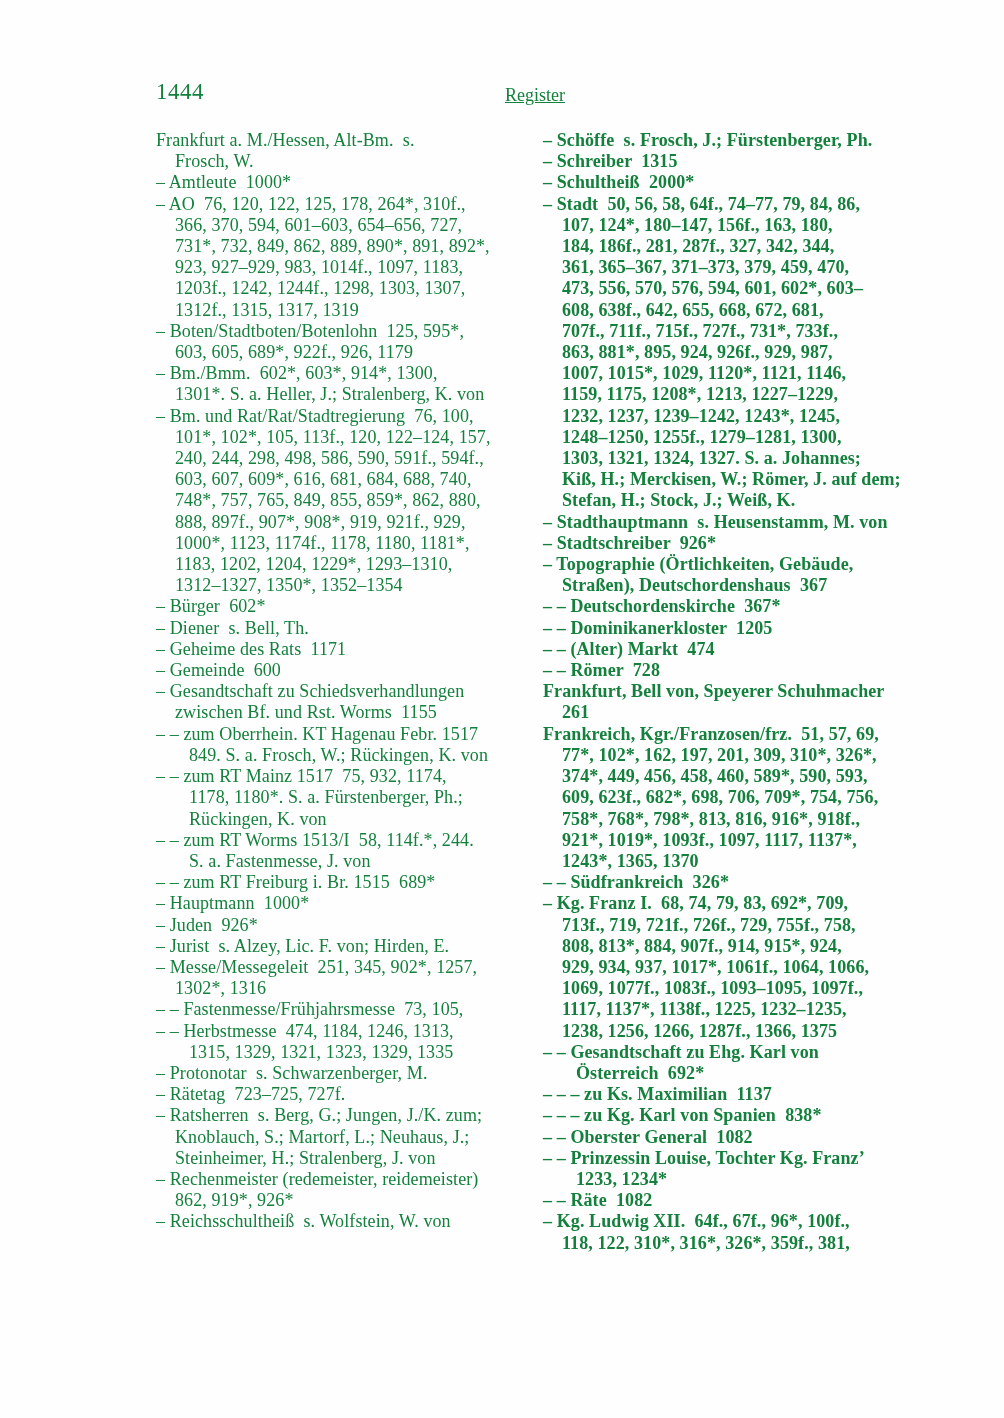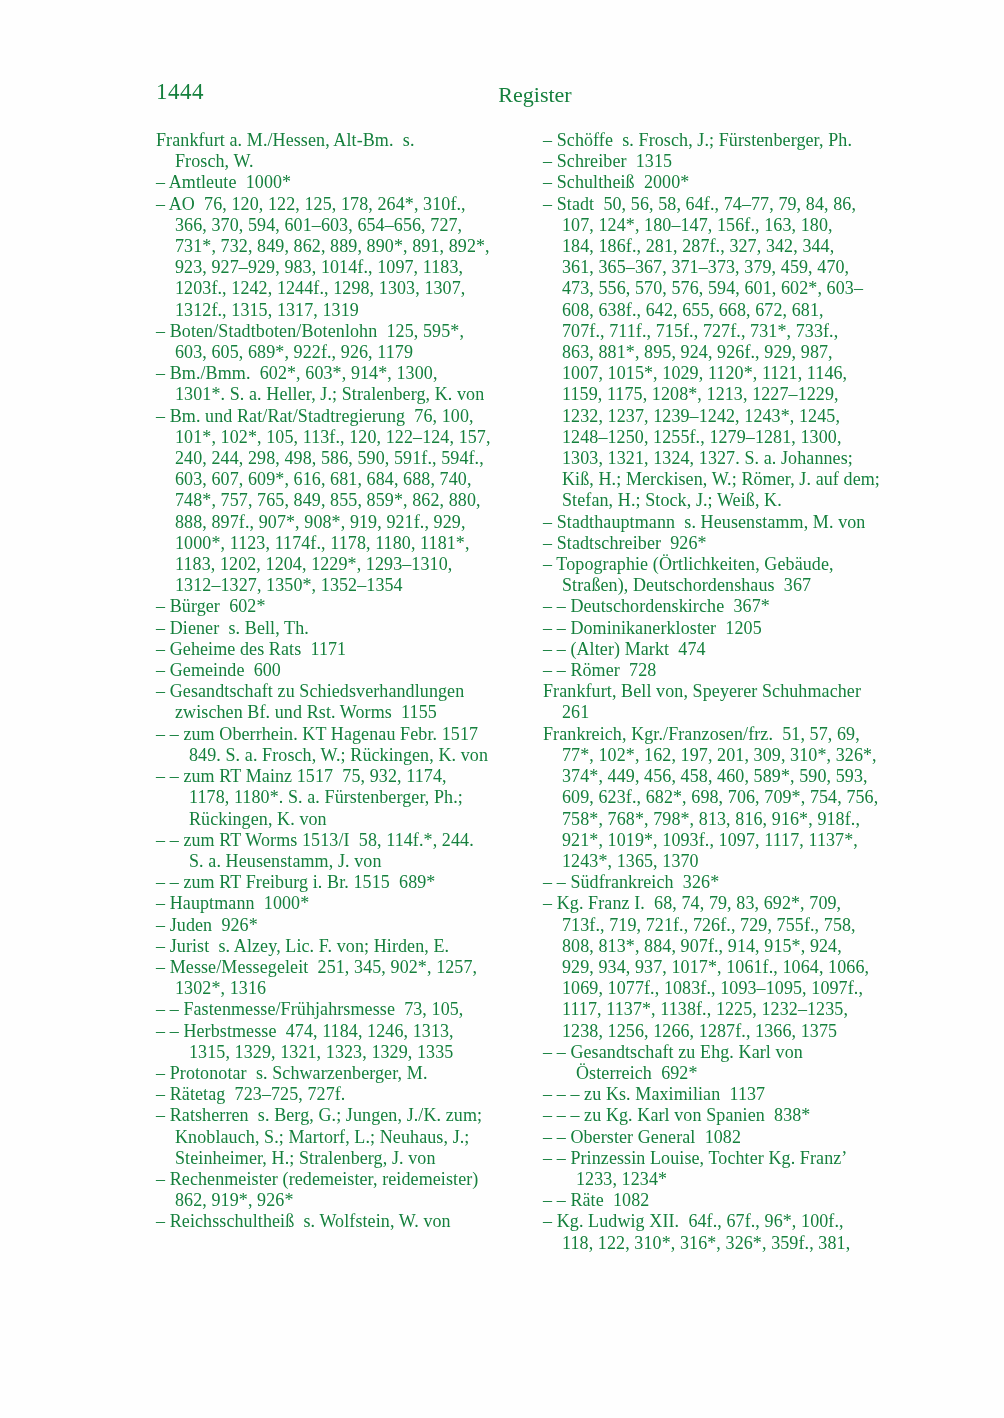--- a/index.html
+++ b/index.html
@@ -23,29 +23,30 @@
     font-size: 23px;
     line-height: 28px;
     letter-spacing: 0.5px;
   }
   #running-header {
     position: absolute;
     left: 460px;
     top: 84px;
     width: 150px;
     text-align: center;
-    font-size: 22px;
+    font-size: 18px;
     line-height: 22px;
+    text-decoration: underline;
   }
   .col {
     position: absolute;
     top: 130px;
   }
   #col-left  { left: 156px; width: 382px; }
-  #col-right { left: 543px; width: 382px; }
+  #col-right { left: 543px; width: 382px; font-weight: bold; }
   .ln {
     font-size: 18px;
     line-height: 21.2px;
     white-space: pre;
     letter-spacing: 0.1px;
   }
   .i0 { padding-left: 0; }
   .i1 { padding-left: 19px; }
   .i2 { padding-left: 33px; }
 </style>
@@ -84,21 +85,21 @@
       <div class="ln i0">– Geheime des Rats  1171</div>
       <div class="ln i0">– Gemeinde  600</div>
       <div class="ln i0">– Gesandtschaft zu Schiedsverhandlungen</div>
       <div class="ln i1">zwischen Bf. und Rst. Worms  1155</div>
       <div class="ln i0">– – zum Oberrhein. KT Hagenau Febr. 1517</div>
       <div class="ln i2">849. S. a. Frosch, W.; Rückingen, K. von</div>
       <div class="ln i0">– – zum RT Mainz 1517  75, 932, 1174,</div>
       <div class="ln i2">1178, 1180*. S. a. Fürstenberger, Ph.;</div>
       <div class="ln i2">Rückingen, K. von</div>
       <div class="ln i0">– – zum RT Worms 1513/I  58, 114f.*, 244.</div>
-      <div class="ln i2">S. a. Heusenstamm, J. von</div>
+      <div class="ln i2">S. a. Fastenmesse, J. von</div>
       <div class="ln i0">– – zum RT Freiburg i. Br. 1515  689*</div>
       <div class="ln i0">– Hauptmann  1000*</div>
       <div class="ln i0">– Juden  926*</div>
       <div class="ln i0">– Jurist  s. Alzey, Lic. F. von; Hirden, E.</div>
       <div class="ln i0">– Messe/Messegeleit  251, 345, 902*, 1257,</div>
       <div class="ln i1">1302*, 1316</div>
       <div class="ln i0">– – Fastenmesse/Frühjahrsmesse  73, 105,</div>
       <div class="ln i0">– – Herbstmesse  474, 1184, 1246, 1313,</div>
       <div class="ln i2">1315, 1329, 1321, 1323, 1329, 1335</div>
       <div class="ln i0">– Protonotar  s. Schwarzenberger, M.</div>

